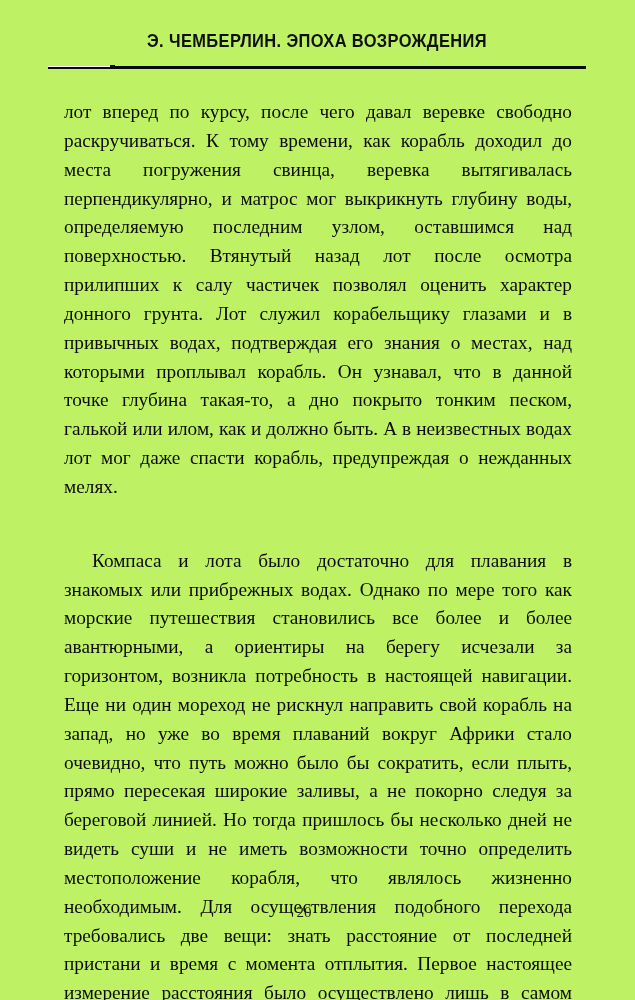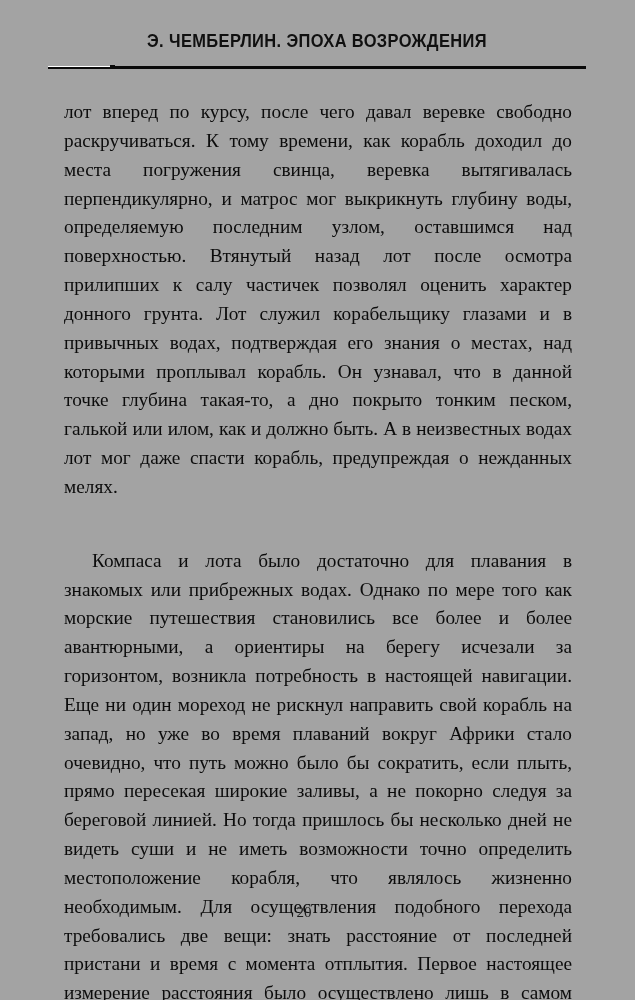--- a/index.html
+++ b/index.html
@@ -4,21 +4,21 @@
 <style>
   html, body {
     margin: 0;
     padding: 0;
     background: #ffffff;
   }
   #page {
     position: relative;
     width: 635px;
     height: 1000px;
-    background: #a3a3a3;
+    background: #bef264;
     overflow: hidden;
     font-family: "Liberation Serif", "DejaVu Serif", serif;
     color: #0c0c0c;
   }
 
   
   #running-head {
     position: absolute;
     left: 48px;
     top: 30px;

